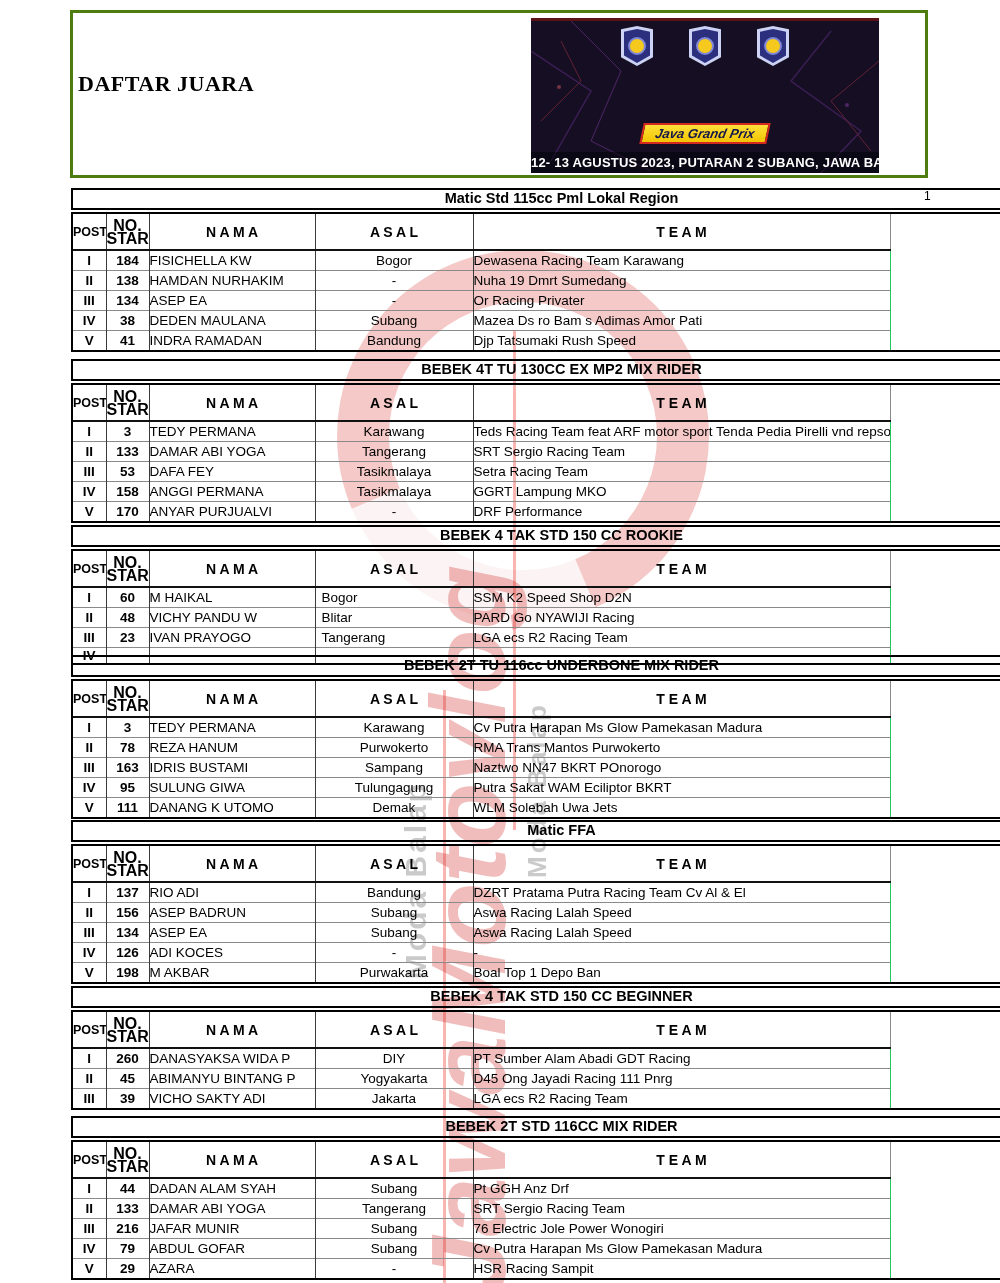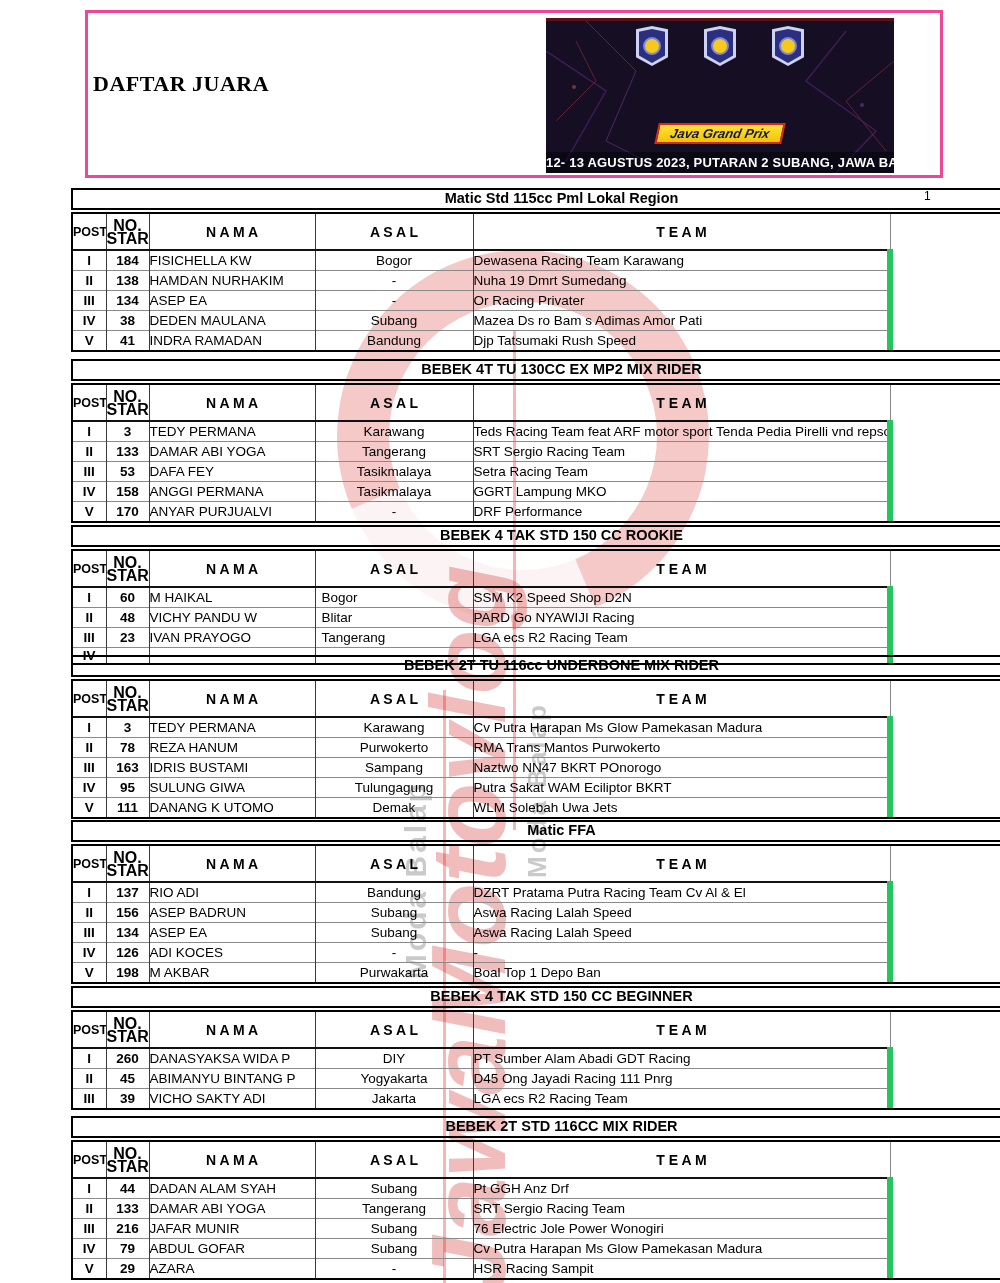--- a/index.html
+++ b/index.html
@@ -1,21 +1,21 @@
 <!DOCTYPE html>
 <html><head>
 <meta charset="utf-8">
 <style>
   html,body{margin:0;padding:0;background:#fff}
   .page{position:relative;width:1000px;height:1283px;background:#fff;overflow:hidden;
         font-family:"Liberation Sans",sans-serif;color:#000}
 
   
-  .header-box{position:absolute;left:85px;top:10px;width:858px;height:168px;
-              border:3px solid #ec4899;box-sizing:border-box;background:#fff}
+  .header-box{position:absolute;left:70px;top:10px;width:858px;height:168px;
+              border:3px solid #4d7c0f;box-sizing:border-box;background:#fff}
   .doc-title{position:absolute;left:5px;top:58px;font-family:"Liberation Serif",serif;
              font-weight:bold;font-size:22px;letter-spacing:.5px}
 
   
   .logo{position:absolute;left:458px;top:5px;width:348px;height:152px;background:#160f24;
         overflow:hidden;border-top:3px solid #5a1216}
   .logo .lines{position:absolute;inset:0;opacity:.55}
   .shields{position:absolute;top:5px;left:0;right:0;display:flex;justify-content:center;gap:36px}
   .shield-o{width:32px;height:40px;background:#cdd3f5;
             clip-path:polygon(50% 100%,100% 78%,100% 8%,50% 0,0 8%,0 78%);
@@ -69,21 +69,21 @@
   .tbl-outer{position:absolute;top:24px;left:0;width:967px;border:2.5px solid #000;
              box-sizing:border-box;display:flex;background:transparent}
   table.tbl{border-collapse:collapse;table-layout:fixed;width:817px}
   .tbl th,.tbl td{padding:0;overflow:hidden;white-space:nowrap;box-sizing:border-box}
   .tbl th{height:36px;font-weight:bold;border-bottom:2px solid #111;border-right:1px solid #3a3a3a;
           font-size:14px;text-align:center}
   .tbl th:last-child{border-right:1px solid #888}
   .tbl th .h2{font-size:16px;line-height:13px}
   .tbl th.h-post{font-size:12.5px}
   .tbl tbody td{height:20px;font-size:13.5px;border-top:1px solid #8a8a8a;border-right:1px solid #3a3a3a}
-  .tbl tbody td:last-child{border-right:6px solid #22c55e}
+  .tbl tbody td:last-child{border-right:1px solid #22c55e}
   .tbl tbody tr:first-child td{border-top:none}
   .c-post{text-align:center;font-weight:bold;font-size:13px}
   .c-no{text-align:center;font-weight:bold;font-size:13px}
   .c-nama{padding-left:4px}
   .c-asal{text-align:center}
   table.asal-left .c-asal{text-align:left;padding-left:6px}
   .c-team{padding-left:5px}
   td.small{font-size:10.8px}
   tr.clip td{height:6px;line-height:15px;vertical-align:top}
   .extra-strip{flex:1}

